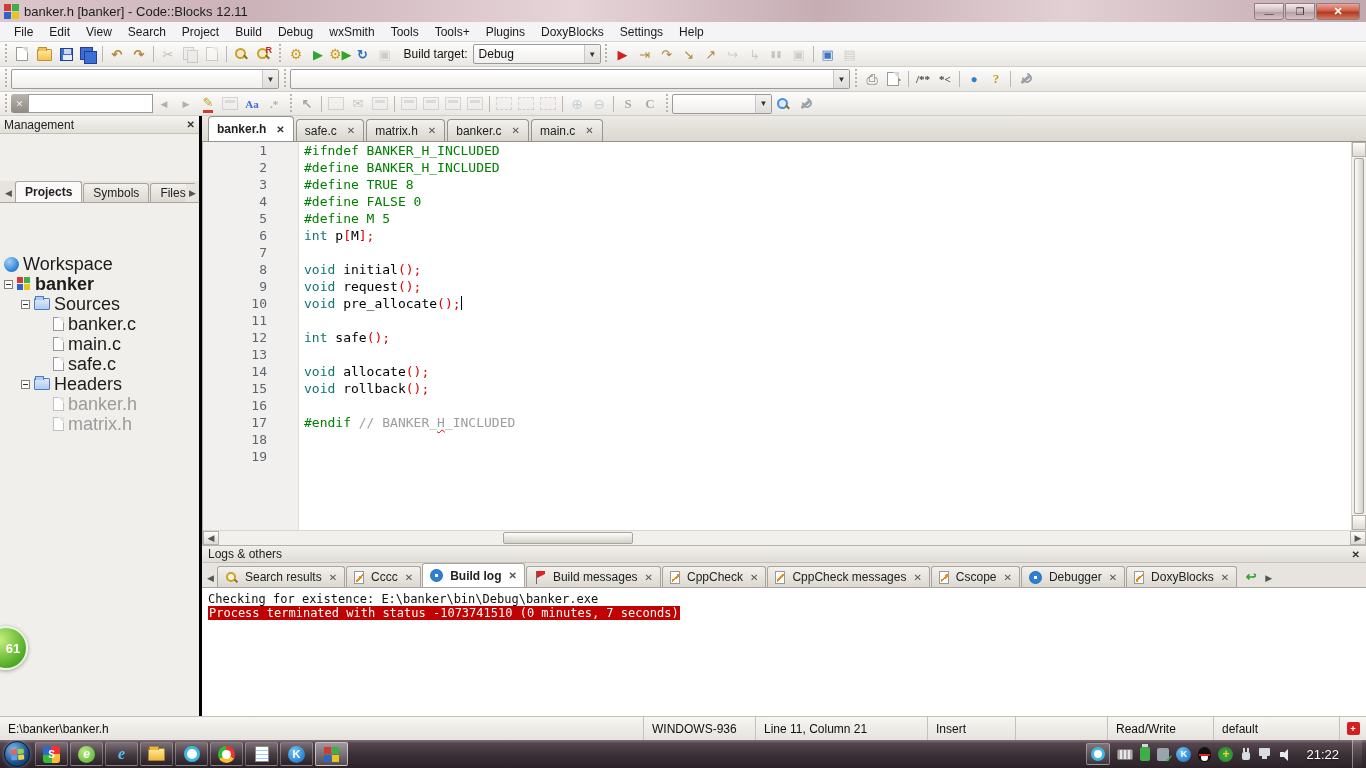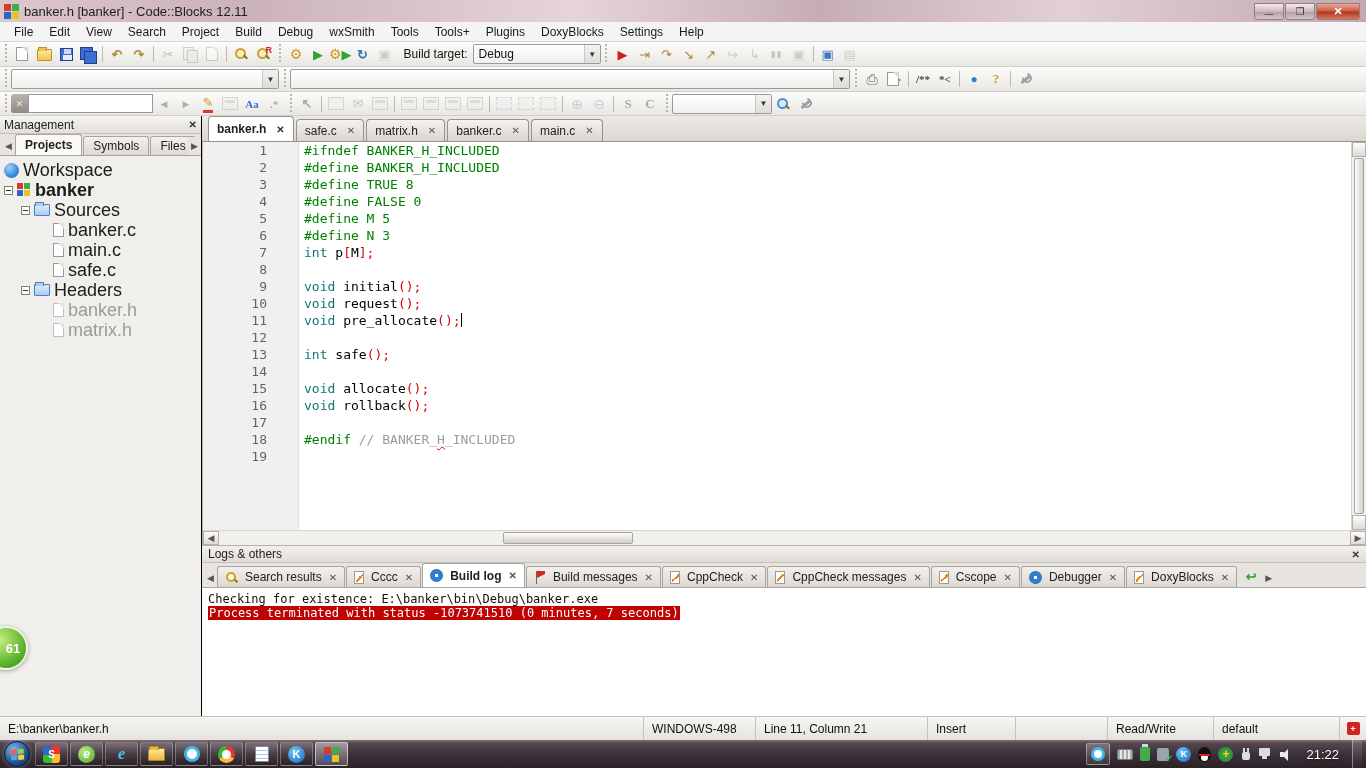--- a/index.html
+++ b/index.html
@@ -91,21 +91,21 @@
   .combo { height:20px; background:linear-gradient(#fff,#f0efec); border:1px solid #9b98a2; border-radius:2px; display:flex; align-items:center; font-size:12px; padding-left:5px; color:#111; }
   .combo .arrow { margin-left:auto; width:16px; height:100%; display:flex; align-items:center; justify-content:center; border-left:1px solid #c9c6cf; background:linear-gradient(#f4f3f1,#dedcd7); }
   .combo .arrow::before { content:"▼"; font-size:8px; color:#333; }
   .bt-label { font-size:12px; color:#111; margin:0 5px 0 8px; }
   .inc-x { width:17px; height:19px; background:linear-gradient(#b9b5ae,#8e8a84); border-radius:3px 0 0 3px; display:flex; align-items:center; justify-content:center; }
   .inc-x::before { content:"✕"; color:#eee; font-size:9px; }
   .inc-input { width:125px; height:19px; border:1px solid #9b98a2; background:#fff; font-size:12px; padding:0 3px; font-family:"Liberation Sans",sans-serif; }
 
   
   .main { flex:1; display:flex; min-height:0; }
-  .mgmt { width:202px; background:#f1efec; border-right:1px solid #000000; display:flex; flex-direction:column; }
+  .mgmt { width:202px; background:#f1efec; border-right:3px solid #000000; display:flex; flex-direction:column;gap:47px; }
   .mgmt-header { height:18px; background:linear-gradient(#f6f4f1,#e2dfd9); border-bottom:1px solid #c4c0b9; display:flex; align-items:center; padding:0 4px; font-size:12px; color:#222; }
   .mgmt-header .hx { margin-left:auto; font-size:11px; color:#333; font-weight:bold; }
   .mgmt-tabs { height:22px; display:flex; align-items:flex-end; background:#e7e4df; border-bottom:1px solid #a9a59e; padding-left:2px; overflow:hidden; position:relative; }
   .scrollarrow { width:13px; height:18px; display:flex; align-items:center; justify-content:center; font-size:8px; color:#444; }
   .mtab { height:19px; padding:0 9px; display:flex; align-items:center; font-size:12px; color:#222;
     background:linear-gradient(#f3f1ed,#dcd8d1); border:1px solid #a9a59e; border-bottom:none; border-radius:3px 3px 0 0; margin-right:1px; white-space:nowrap; }
   .mtab.active { height:21px; background:#fbfaf8; font-weight:bold; }
   .tree { flex:1; padding-top:4px; font-size:18px; color:#1c1c1c; overflow:hidden; }
   .trow { height:20px; display:flex; align-items:center; gap:4px; }
   .trow .lbl.bold { font-weight:bold; }
@@ -545,21 +545,20 @@
                 <div class="ln">17</div>
                 <div class="ln">18</div>
                 <div class="ln">19</div>
               </div>
             <div class="codecol" id="codecol">
                 <div class="cl"><span class="c-pp">#ifndef BANKER_H_INCLUDED</span></div>
                 <div class="cl"><span class="c-pp">#define BANKER_H_INCLUDED</span></div>
                 <div class="cl"><span class="c-pp">#define TRUE 8</span></div>
                 <div class="cl"><span class="c-pp">#define FALSE 0</span></div>
                 <div class="cl"><span class="c-pp">#define M 5</span></div>
-                <div class="cl"><span class="c-pp">#define N 3</span></div>
                 <div class="cl"><span class="c-kw">int</span><span class="c-pl"> p</span><span class="c-op">[</span><span class="c-pl">M</span><span class="c-op">];</span></div>
                 <div class="cl"></div>
                 <div class="cl"><span class="c-kw">void</span><span class="c-pl"> initial</span><span class="c-op">();</span></div>
                 <div class="cl"><span class="c-kw">void</span><span class="c-pl"> request</span><span class="c-op">();</span></div>
                 <div class="cl"><span class="c-kw">void</span><span class="c-pl"> pre_allocate</span><span class="c-op">();</span><span class="caret"></span></div>
                 <div class="cl"></div>
                 <div class="cl"><span class="c-kw">int</span><span class="c-pl"> safe</span><span class="c-op">();</span></div>
                 <div class="cl"></div>
                 <div class="cl"><span class="c-kw">void</span><span class="c-pl"> allocate</span><span class="c-op">();</span></div>
                 <div class="cl"><span class="c-kw">void</span><span class="c-pl"> rollback</span><span class="c-op">();</span></div>
@@ -640,21 +639,21 @@
           <div class="logs-content" id="logContent">
               <div class="log-line">Checking for existence: E:\banker\bin\Debug\banker.exe</div>
               <div class="log-line"><span class="hl">Process terminated with status -1073741510 (0 minutes, 7 seconds)</span></div>
             </div>
         </div>
       </div>
     </div>
 
     <div class="statusbar" id="statusbar">
         <div class="sb-field first">E:\banker\banker.h</div>
-        <div class="sb-field" style="width: 112px;">WINDOWS-498</div>
+        <div class="sb-field" style="width: 112px;">WINDOWS-936</div>
         <div class="sb-field" style="width: 172px;">Line 11, Column 21</div>
         <div class="sb-field" style="width: 88px;">Insert</div>
         <div class="sb-field" style="width: 92px;"></div>
         <div class="sb-field" style="width: 106px;">Read/Write</div>
         <div class="sb-field" style="width: 126px;">default</div>
         <div class="sb-red">
           <i>+</i>
         </div>
       </div>
   </div>

